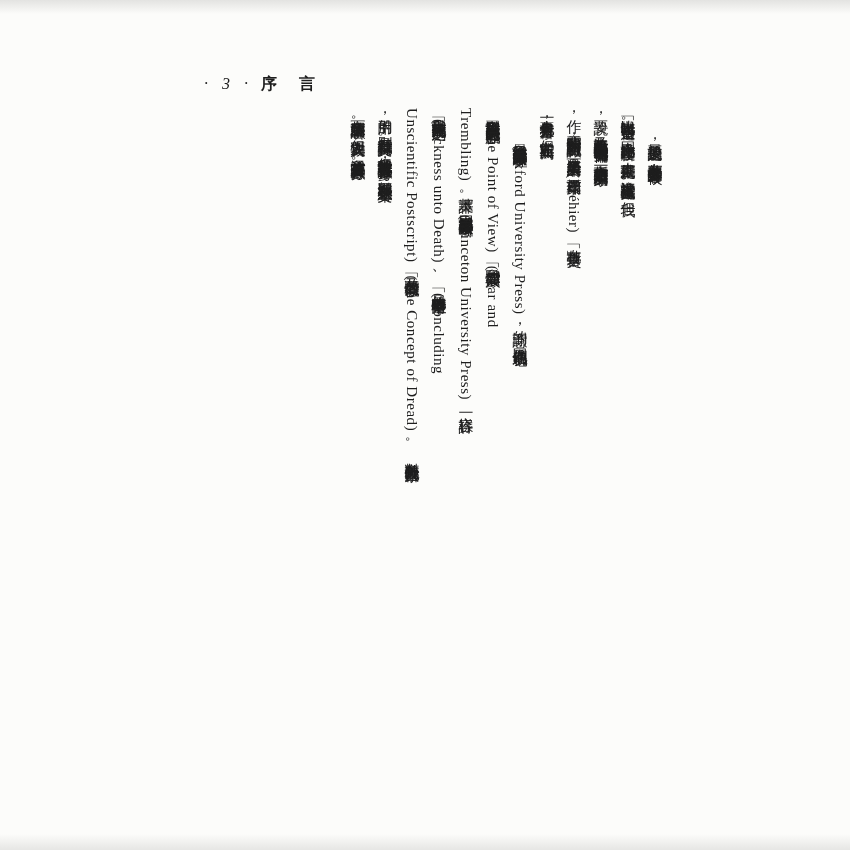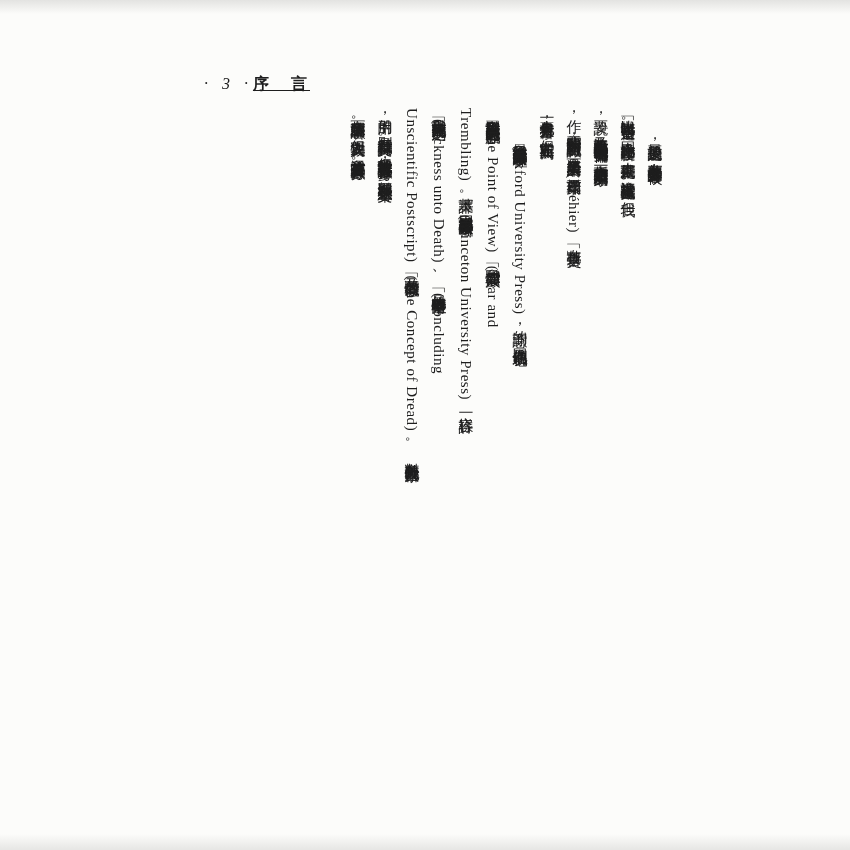--- a/index.html
+++ b/index.html
@@ -40,23 +40,23 @@
     top: 74px;
     left: 204px;
     font-size: 16px;
     white-space: nowrap;
   }
   .page-marker {
     font-style: italic;
     letter-spacing: 5px;
   }
   .section-title {
+    margin-left: 8px;
     letter-spacing: 3px;
     font-weight: bold;
-    text-decoration: underline;
   }
 
   .vtext {
     position: absolute;
     top: 108px;
     right: 182px;
     height: 668px;
     writing-mode: vertical-rl;
     text-orientation: mixed;
     font-size: 15px;

